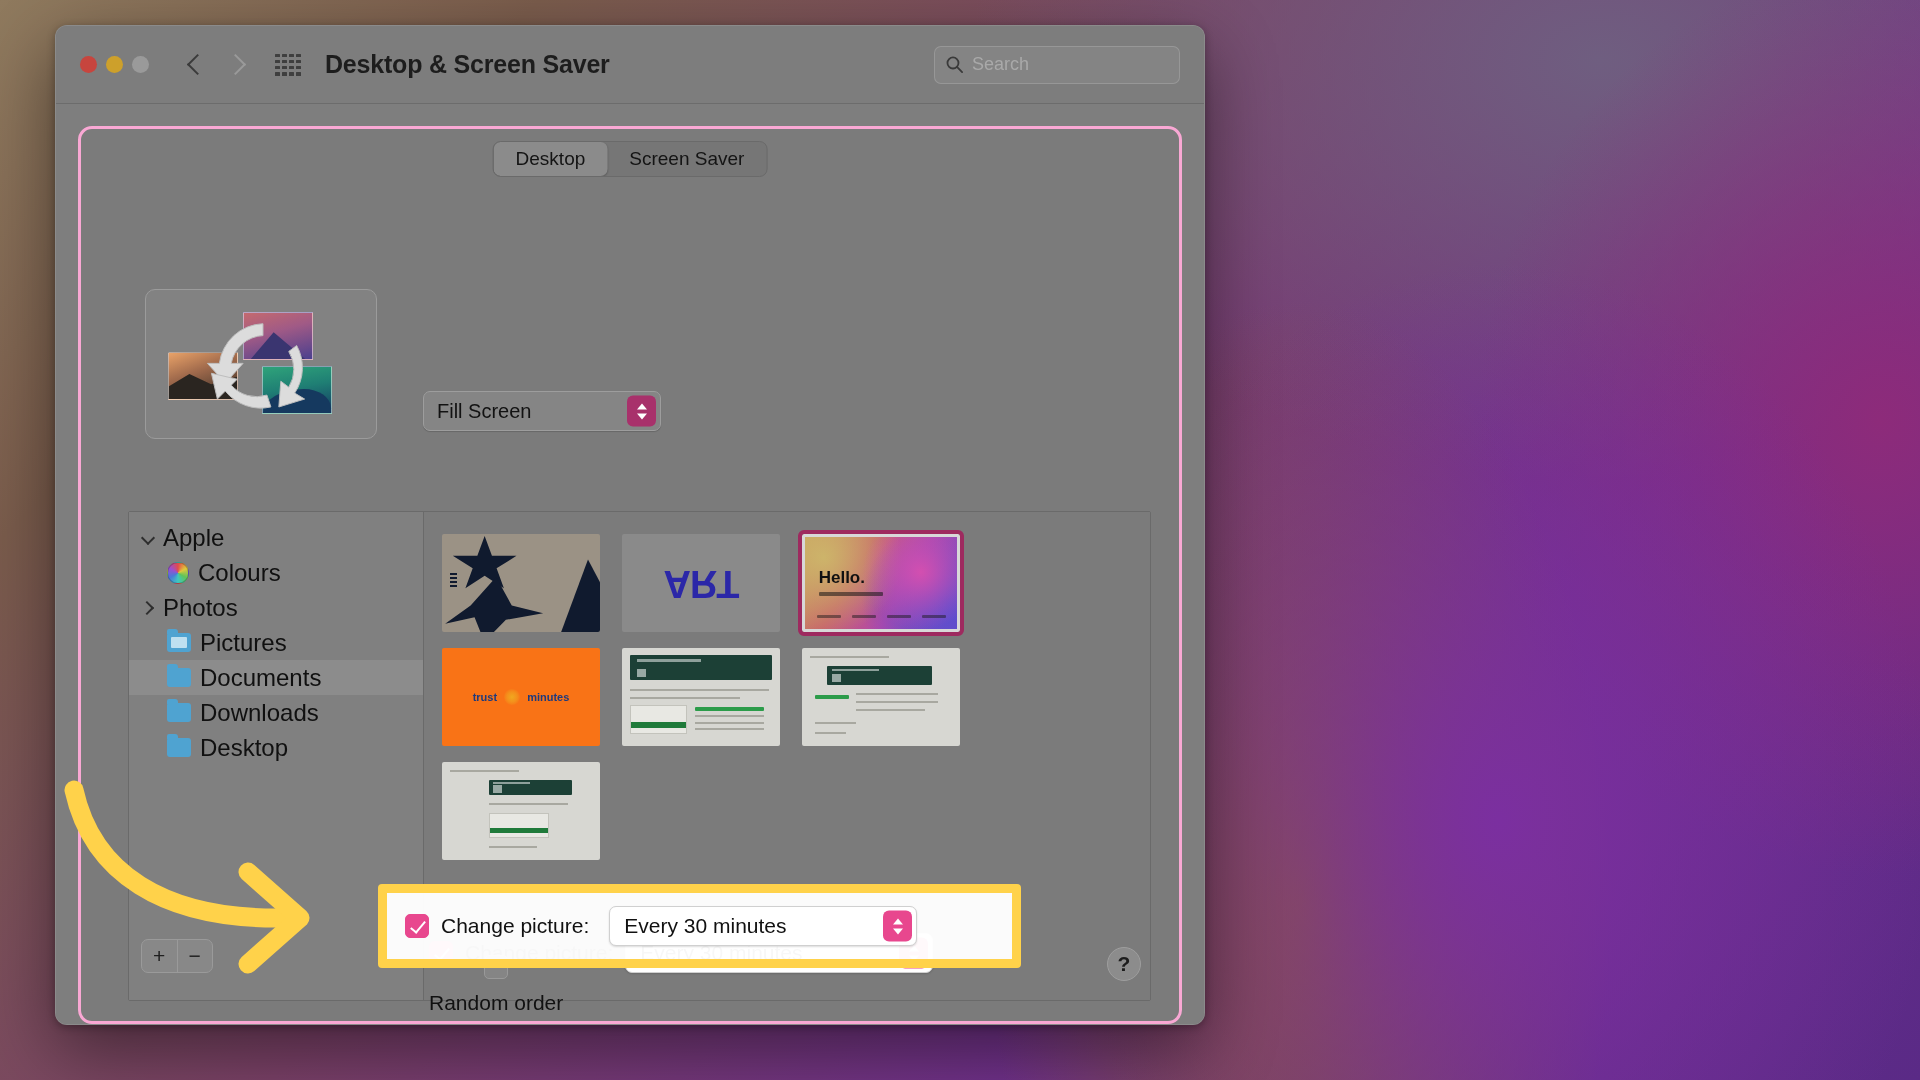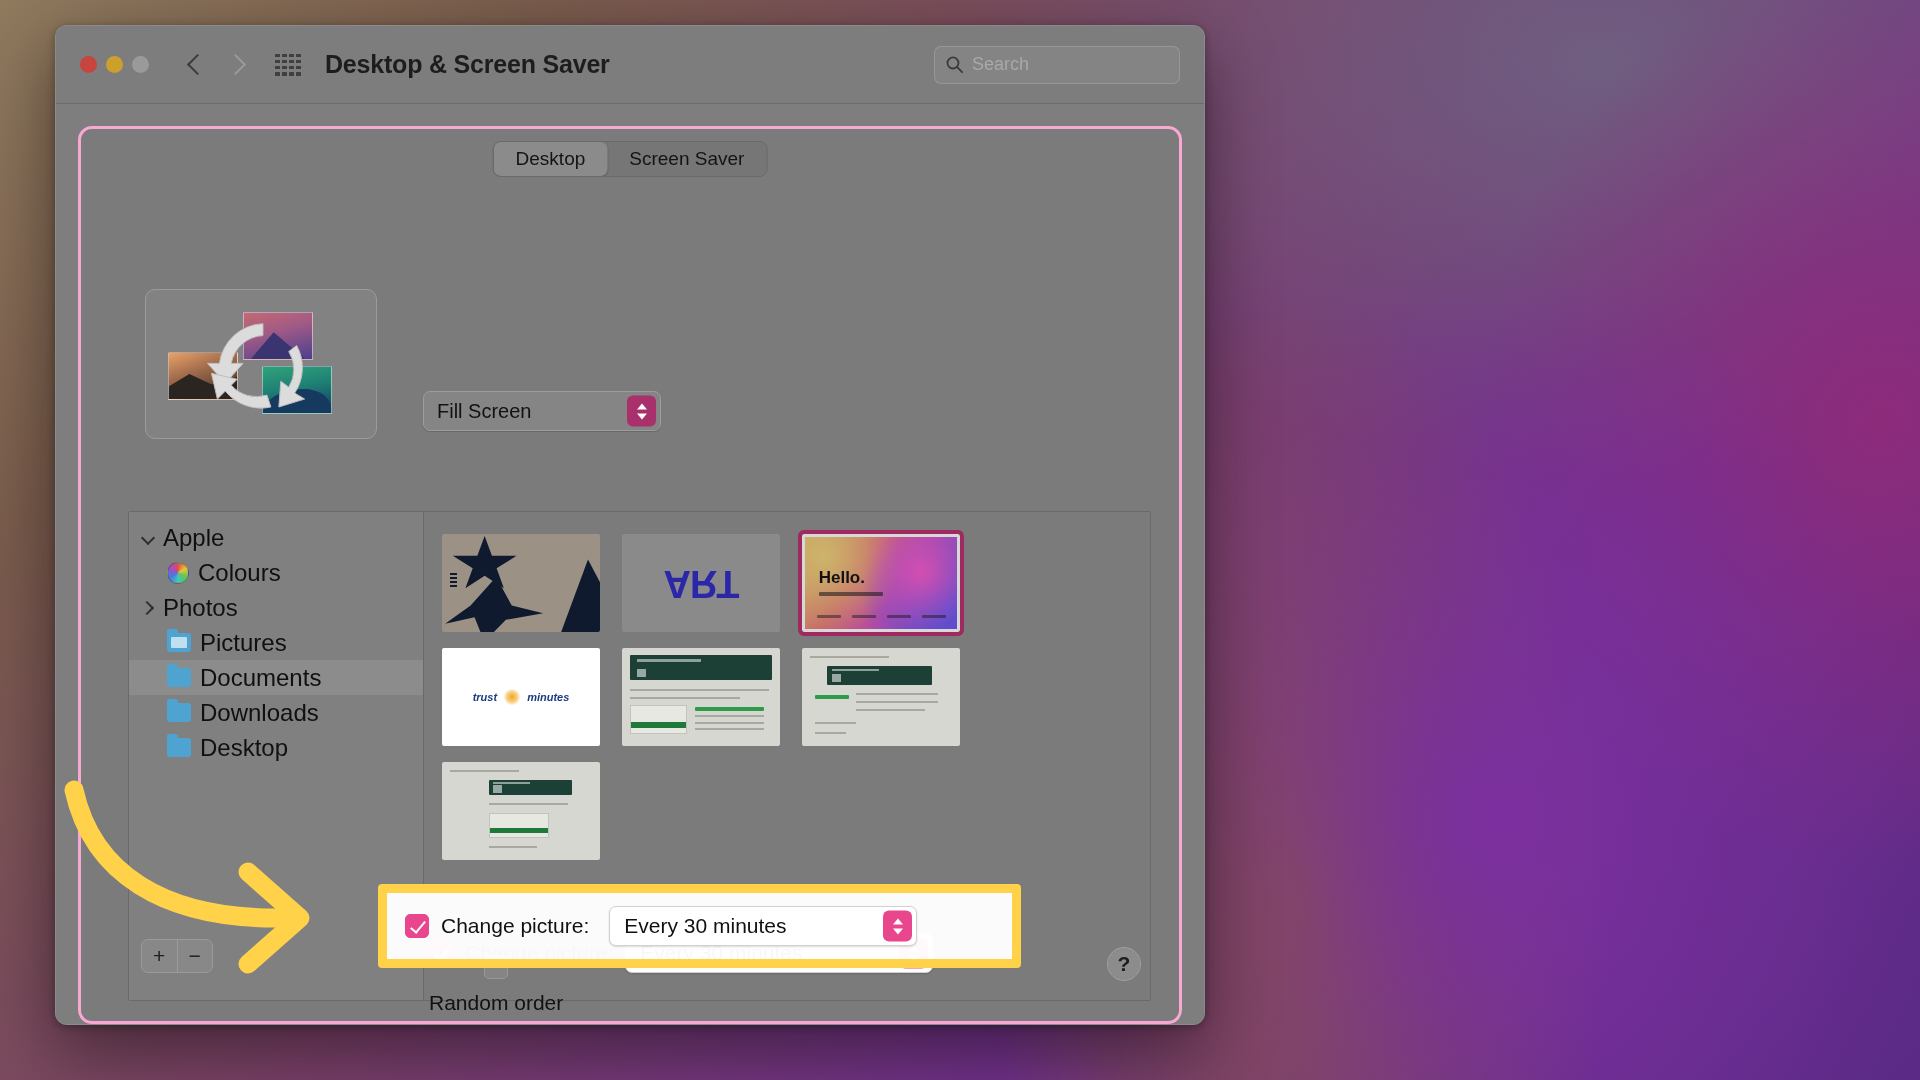--- a/index.html
+++ b/index.html
@@ -364,21 +364,21 @@
       radial-gradient(circle at 95% 72%, #5b4ecf 0%, rgba(91,78,207,0) 55%),
       radial-gradient(circle at 12% 22%, #cdb46a 0%, rgba(205,180,106,0) 52%),
       linear-gradient(120deg, #c9a05c 0%, #c7636b 34%, #b449a8 62%, #6a4bc4 100%);
   }
   #wp3 .hello { position: absolute; left: 9%; top: 34%; font-size: 17px; font-weight: 800; color: #111; }
   #wp3 .sub { position: absolute; left: 9%; top: 60%; width: 42%; height: 4px; background: rgba(20,20,20,0.55); border-radius: 1px; }
   #wp3 .row { position: absolute; left: 8%; bottom: 12%; display: flex; gap: 11px; }
   #wp3 .row i { display: block; width: 24px; height: 3px; background: rgba(25,25,25,0.48); border-radius: 1px; }
 
   
-  #wp4 { background: #ffffff; display: flex; align-items: center; justify-content: center; font-style: italic; }
+  #wp4 { background: #f97316; display: flex; align-items: center; justify-content: center; }
   #wp4 .tp {
     font-size: 11px; font-weight: 700; color: #1e3a7d;
     display: flex; align-items: center; gap: 7px;
   }
   #wp4 .glow {
     width: 16px; height: 16px; border-radius: 50%;
     background: radial-gradient(circle, #f0a820 0%, rgba(240,168,32,0.55) 45%, rgba(240,168,32,0) 78%);
   }
 
   

